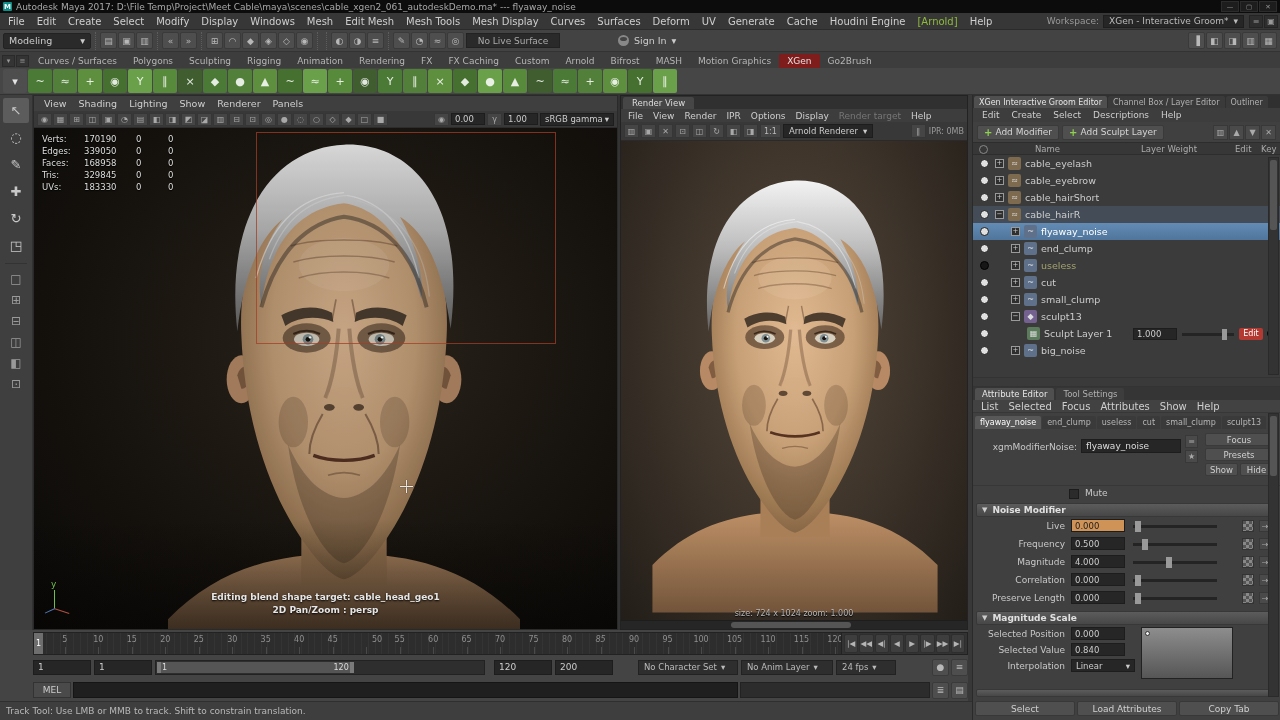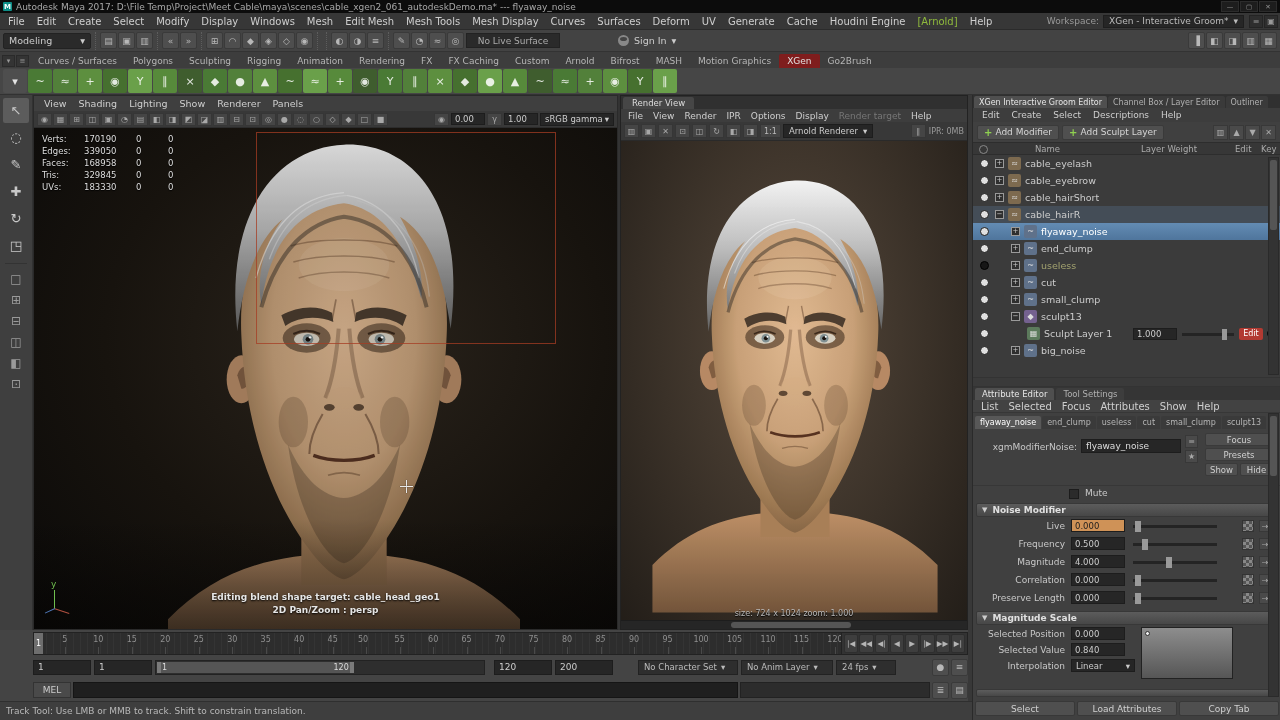--- a/index.html
+++ b/index.html
@@ -881,21 +881,21 @@
         <span class="tick-label" style="left: 164.739px;">25</span>
         <span class="tick-line" style="left: 164.739px;"></span>
         <span class="tick-label" style="left: 198.227px;">30</span>
         <span class="tick-line" style="left: 198.227px;"></span>
         <span class="tick-label" style="left: 231.714px;">35</span>
         <span class="tick-line" style="left: 231.714px;"></span>
         <span class="tick-label" style="left: 265.202px;">40</span>
         <span class="tick-line" style="left: 265.202px;"></span>
         <span class="tick-label" style="left: 298.689px;">45</span>
         <span class="tick-line" style="left: 298.689px;"></span>
-        <span class="tick-label" style="left: 329px;">50</span>
+        <span class="tick-label" style="left: 343px;">50</span>
         <span class="tick-line" style="left: 332.176px;"></span>
         <span class="tick-label" style="left: 365.664px;">55</span>
         <span class="tick-line" style="left: 365.664px;"></span>
         <span class="tick-label" style="left: 399.151px;">60</span>
         <span class="tick-line" style="left: 399.151px;"></span>
         <span class="tick-label" style="left: 432.639px;">65</span>
         <span class="tick-line" style="left: 432.639px;"></span>
         <span class="tick-label" style="left: 466.126px;">70</span>
         <span class="tick-line" style="left: 466.126px;"></span>
         <span class="tick-label" style="left: 499.613px;">75</span>

